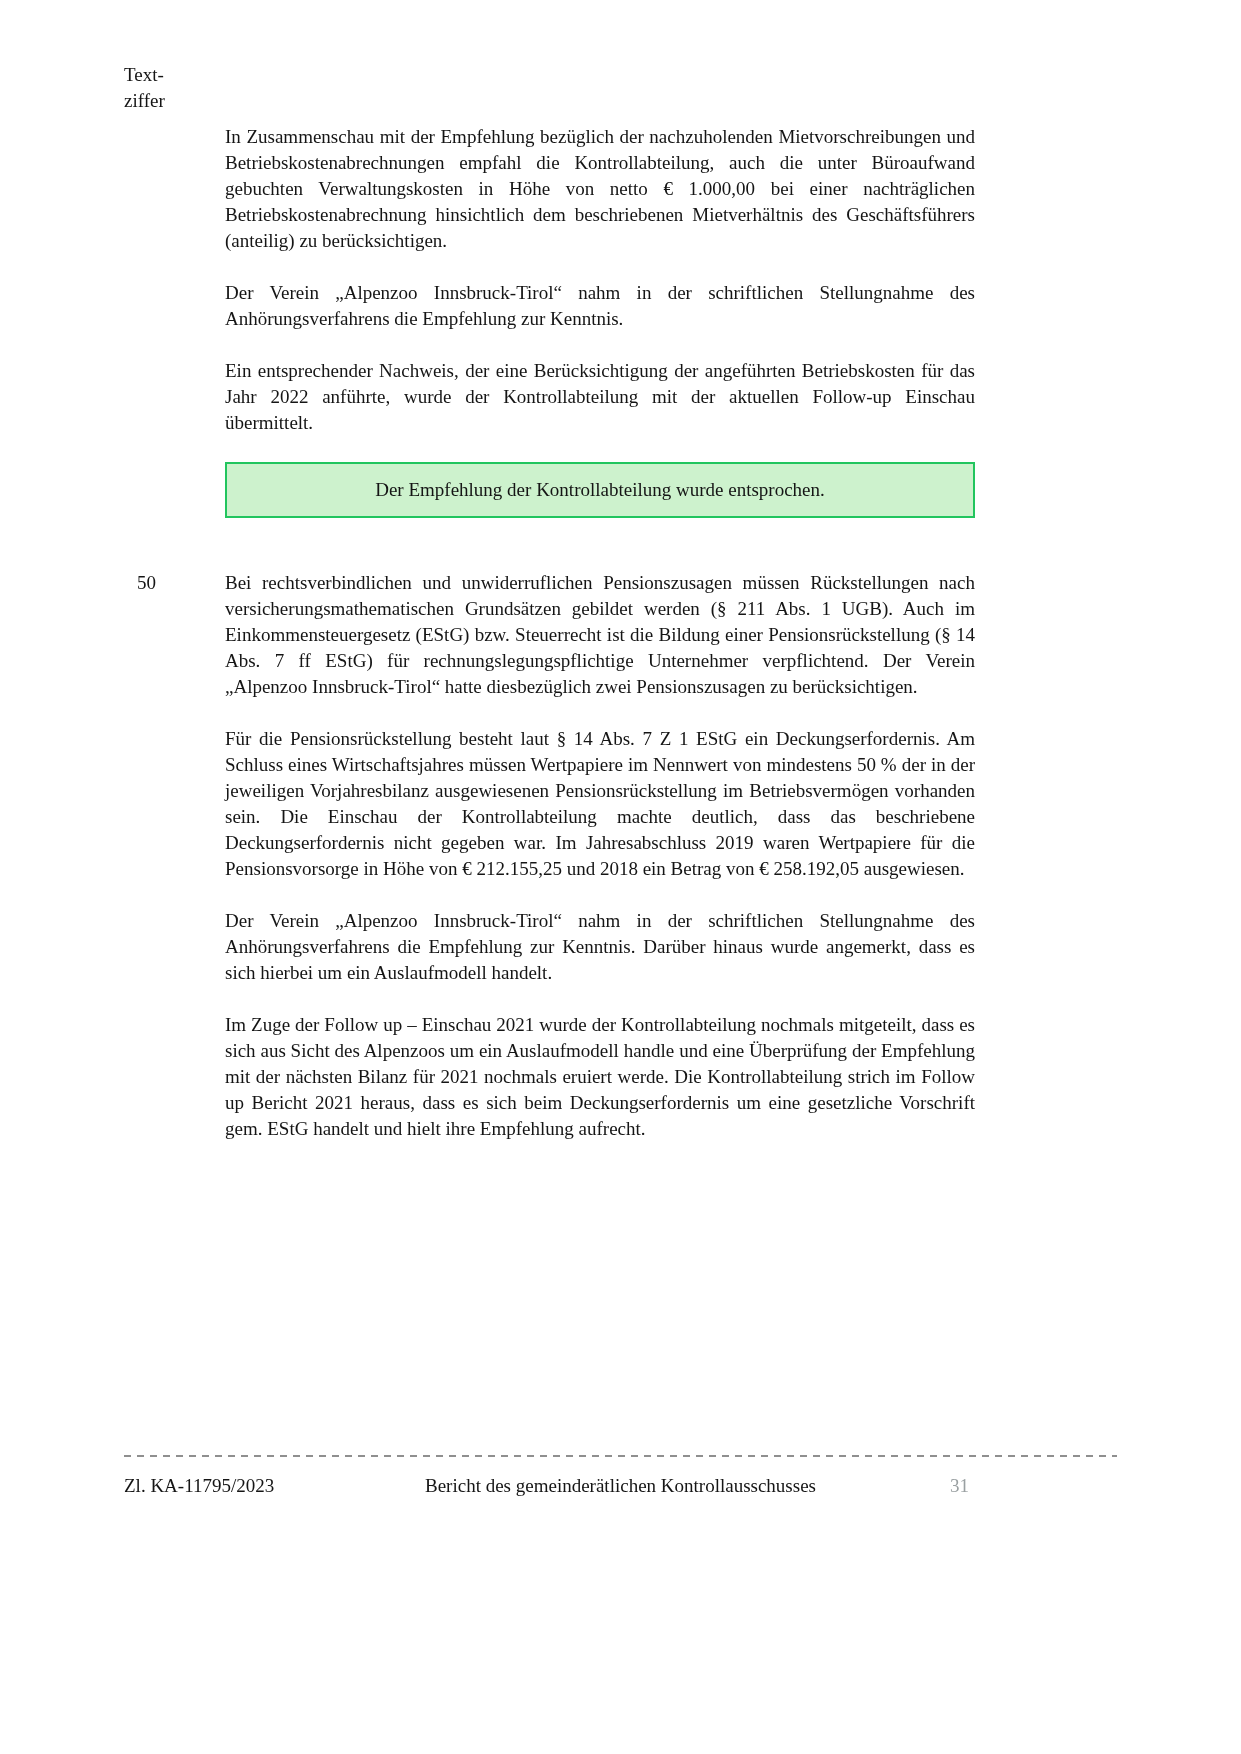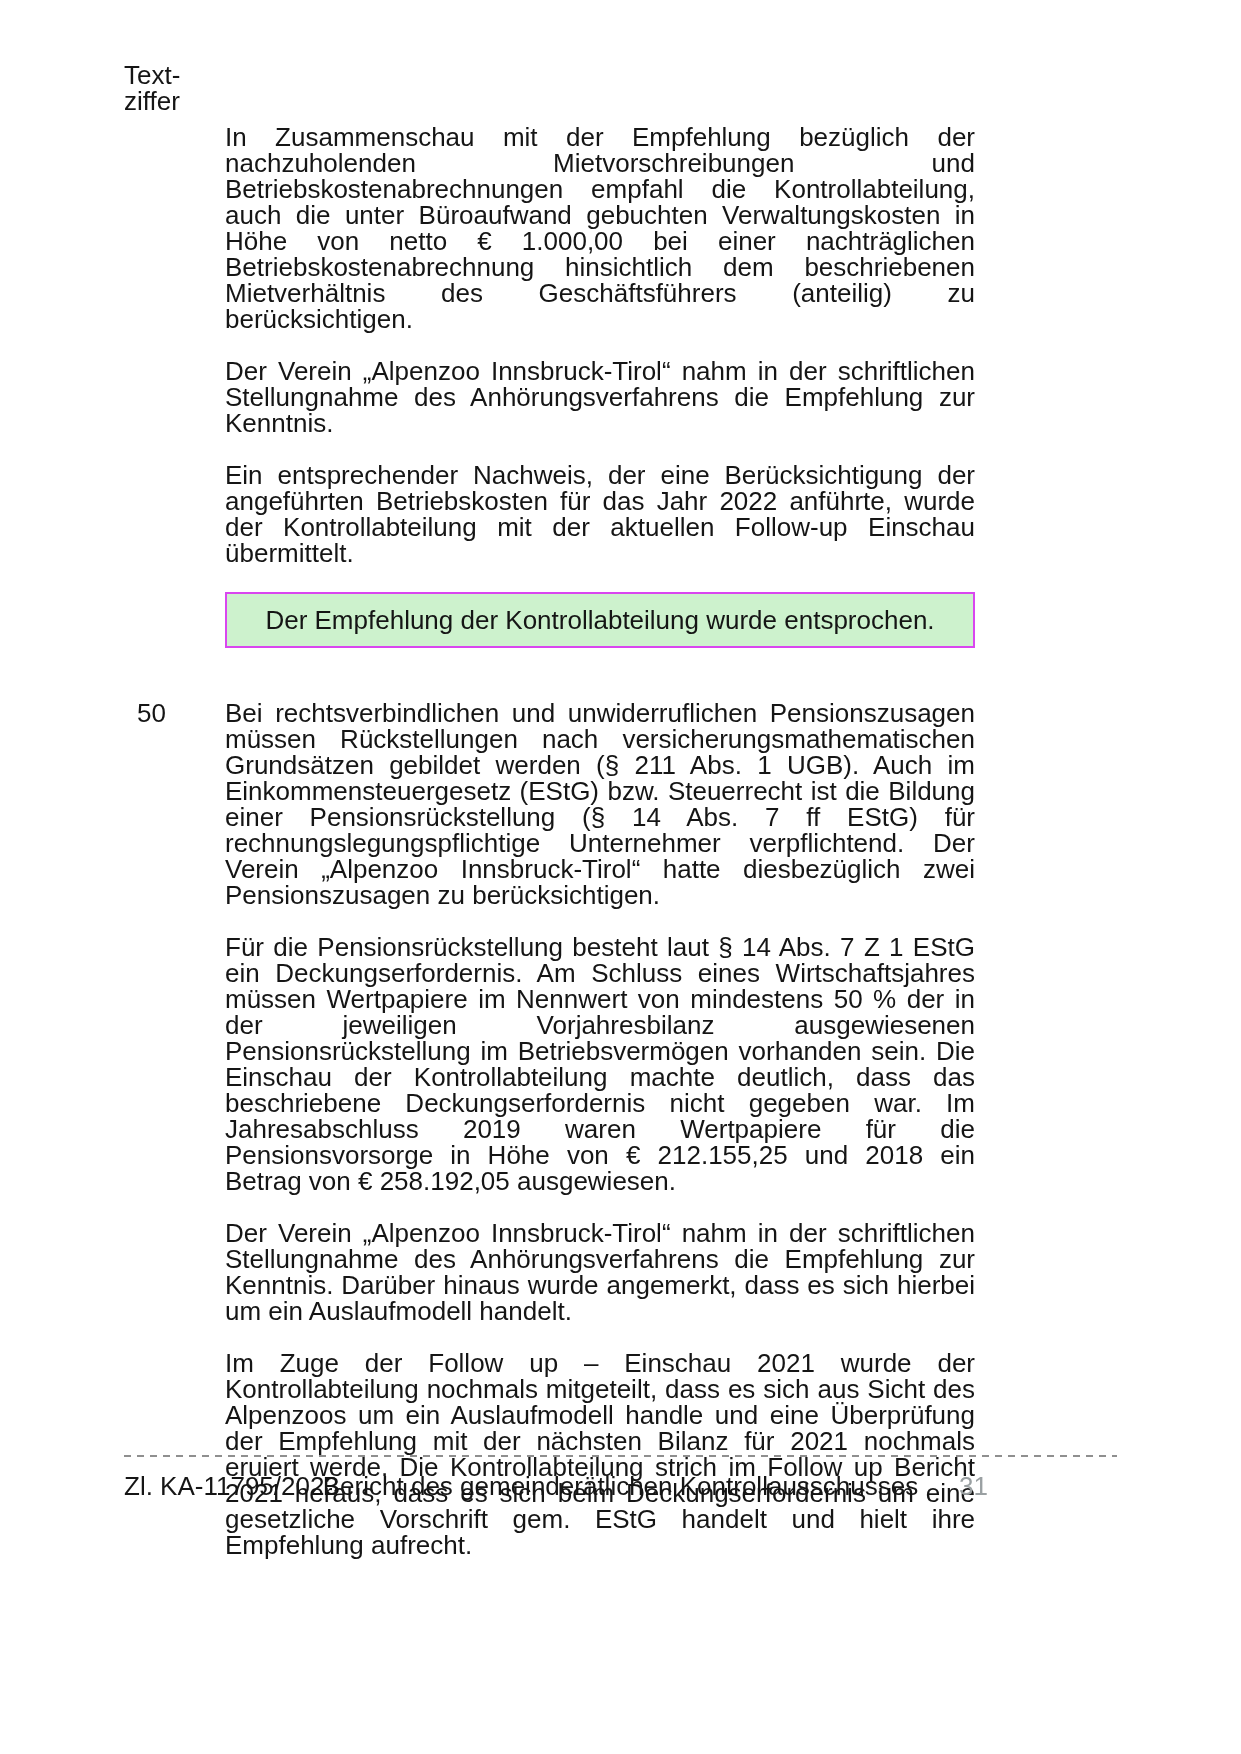--- a/index.html
+++ b/index.html
@@ -3,22 +3,22 @@
 <meta charset="utf-8">
 <style>
   * { margin: 0; padding: 0; box-sizing: border-box; }
   html, body { background: #ffffff; }
   .page {
     position: relative;
     width: 1241px;
     height: 1708px;
     background: #ffffff;
     color: #151515;
-    font-family: Liberation Sans, sans-serif;
-    font-size: 26px;
+    font-family: Liberation Serif, serif;
+    font-size: 19px;
     line-height: 26px;
     overflow: hidden;
   }
   .textziffer-heading {
     position: absolute;
     left: 124px;
     top: 62px;
     white-space: pre-line;
   }
   .content {
@@ -30,21 +30,21 @@
   }
   .para {
     margin: 0 0 26px 0;
     text-align: justify;
     hyphens: auto;
     -webkit-hyphens: auto;
   }
   .result-box {
     margin: 22px 0 52px 0;
     background: #cdf2cd;
-    border: 2px solid #d946ef;
+    border: 2px solid #22c55e;
     text-align: center;
     padding: 13px 16px;
   }
   .tz-section { position: relative; }
   .tz-number {
     position: absolute;
     left: -88px;
     top: 0;
     width: 70px;
     text-align: left;
@@ -60,21 +60,21 @@
     background: repeating-linear-gradient(to right, #8f8f8f 0 7px, transparent 7px 13px);
     margin-bottom: 16px;
   }
   .footer-row {
     position: relative;
     height: 26px;
     text-align: center;
   }
   .footer-ref { position: absolute; left: 0; top: 0; }
   .footer-title { display: inline-block; text-align: center; }
-  .footer-page { position: absolute; left: 826px; top: 0; color: #9aa0a2; margin-left: 9px; }
+  .footer-page { position: absolute; left: 826px; top: 0; color: #9aa0a2; }
 </style>
 </head>
 <body>
 
 <div class="page">
 
   <div class="textziffer-heading">Text-
 ziffer</div>
 
   <div class="content">

